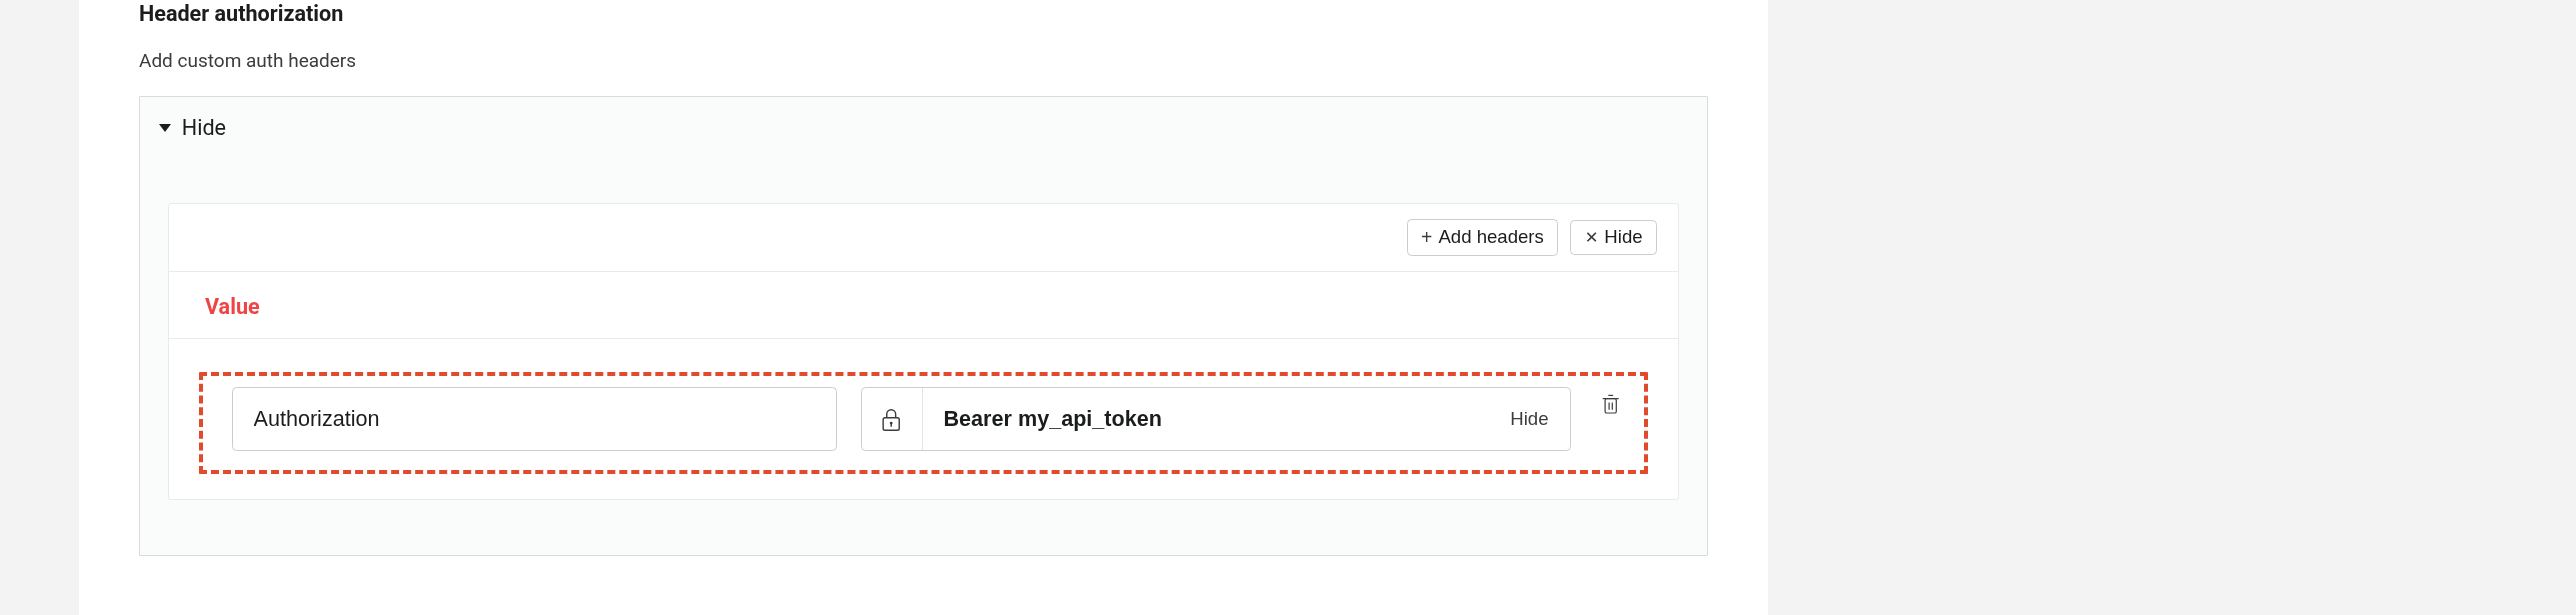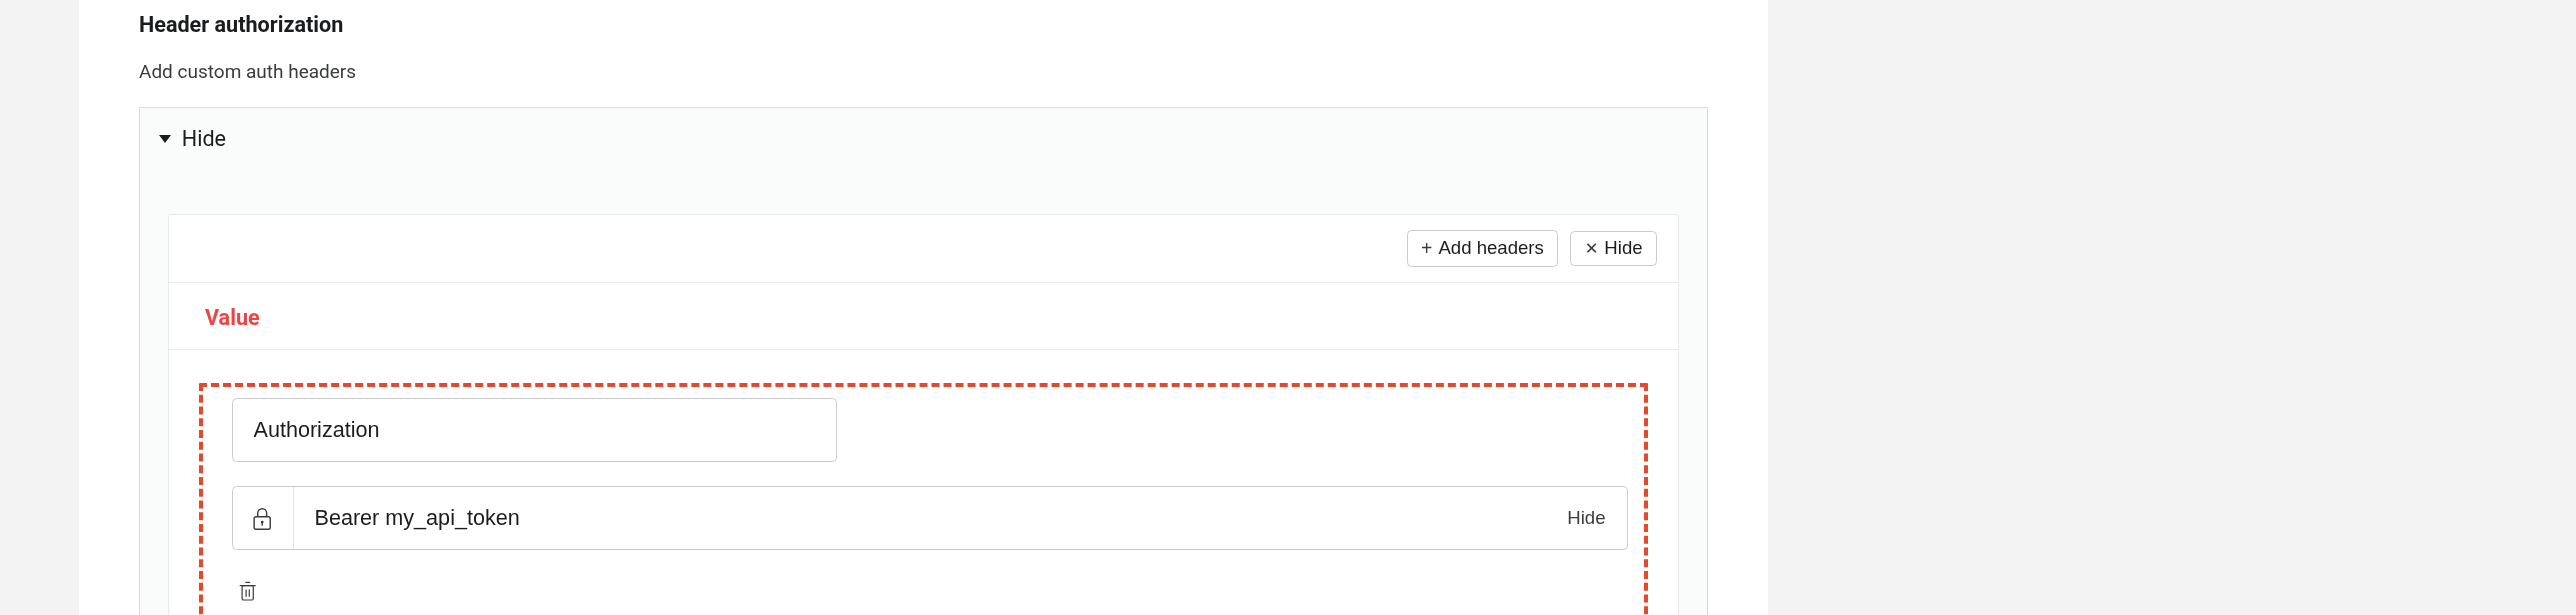--- a/index.html
+++ b/index.html
@@ -18,21 +18,21 @@
     .outer-panel {
       position: absolute;
       left: 79px;
       top: 0;
       width: 1689px;
       height: 616px;
       background: #ffffff;
       padding: 0 60px;
     }
     .section-header {
-      padding-top: 11px;
+      padding-top: 0;
     }
     .section-title {
       font-size: 21.6px;
       font-weight: 700;
       color: #1a1c1e;
       line-height: 1.3;
     }
     .section-subtitle {
       font-size: 19px;
       font-weight: 400;
@@ -133,21 +133,20 @@
       bottom: 25px;
       border: 4.5px dashed #e14a2a;
       border-radius: 1.5px;
       pointer-events: none;
     }
     .header-row {
       display: flex;
       align-items: stretch;
       gap: 24px;
       padding: 18px 46px 18px 58px;
-      flex-direction: column;
     }
     .key-input {
       width: 605px;
       border: 0.7px solid #c9cdd2;
       border-radius: 4.5px;
       padding: 18px 21px;
       font-size: 21.6px;
       color: #1a1c1e;
       background: #ffffff;
     }
@@ -172,20 +171,21 @@
       height: 25px;
     }
     .value-input {
       flex: 1;
       border: none;
       padding: 18px 21px;
       font-size: 21.6px;
       color: #1a1c1e;
       background: transparent;
       outline: none;
+      font-weight: bold;
     }
     .hide-btn {
       display: flex;
       align-items: center;
       padding: 0 21px;
       font-size: 18.6px;
       color: #3a3c3e;
       background: transparent;
       border: none;
       cursor: pointer;

